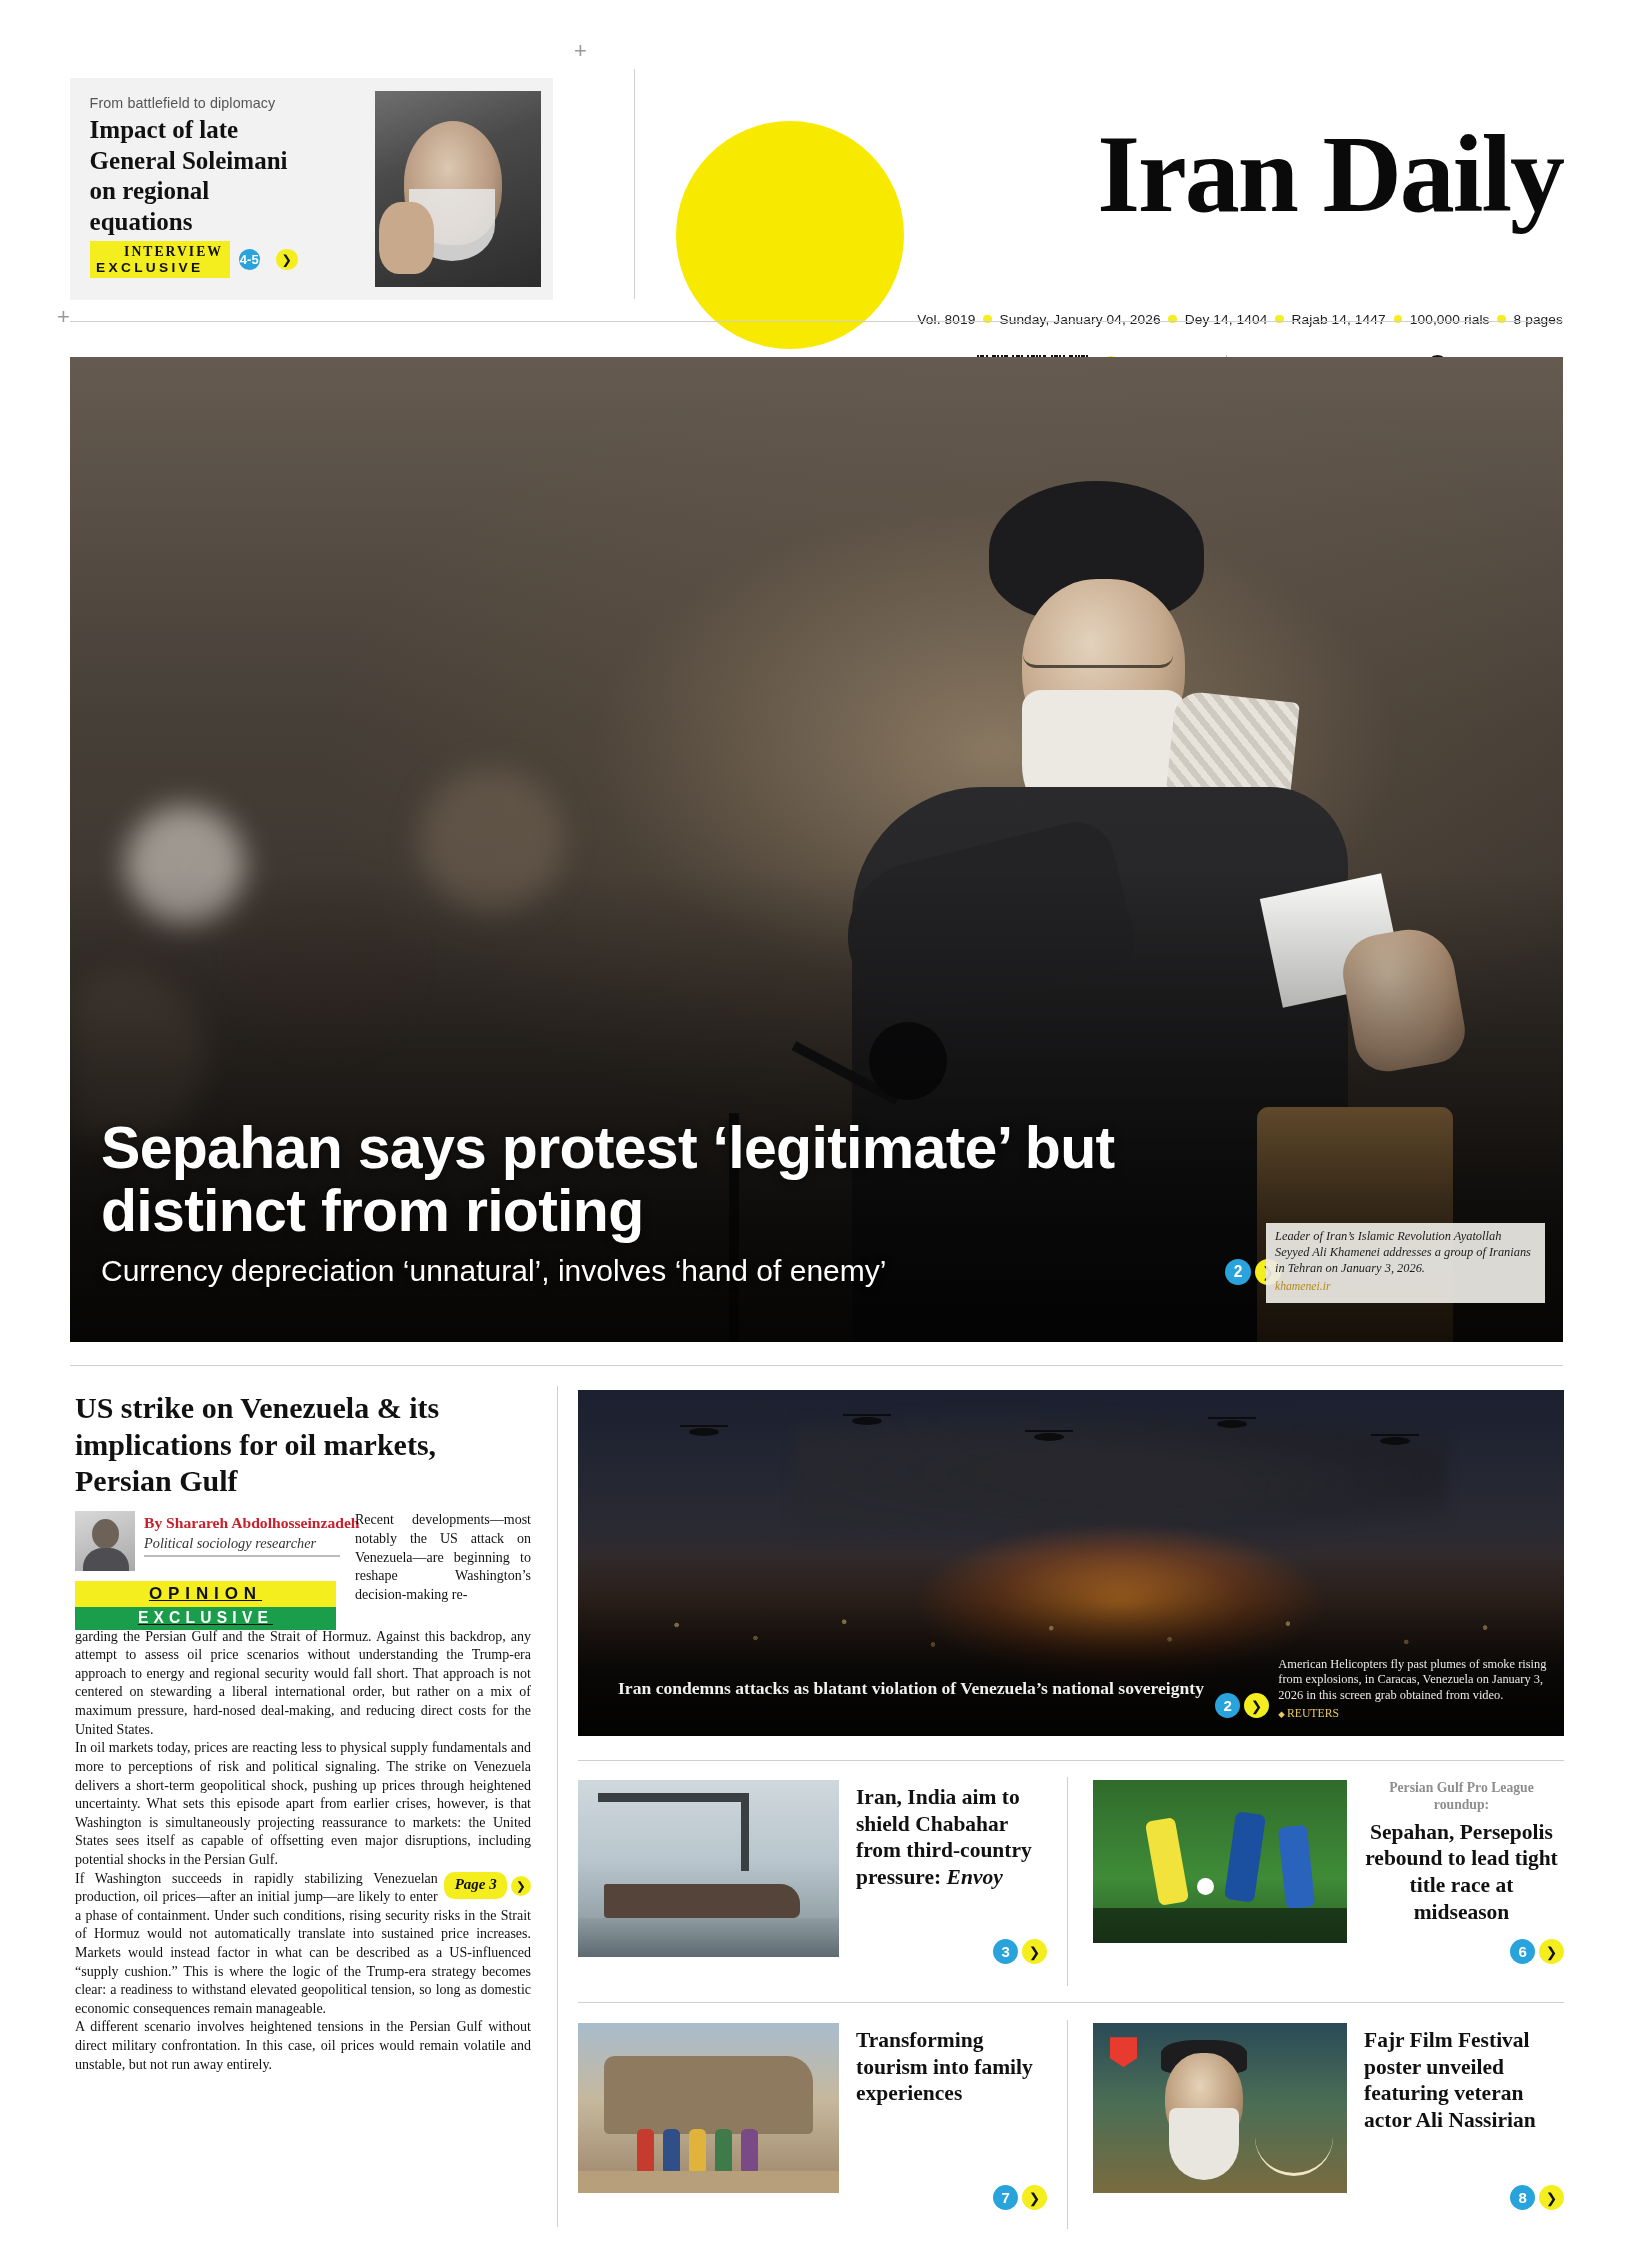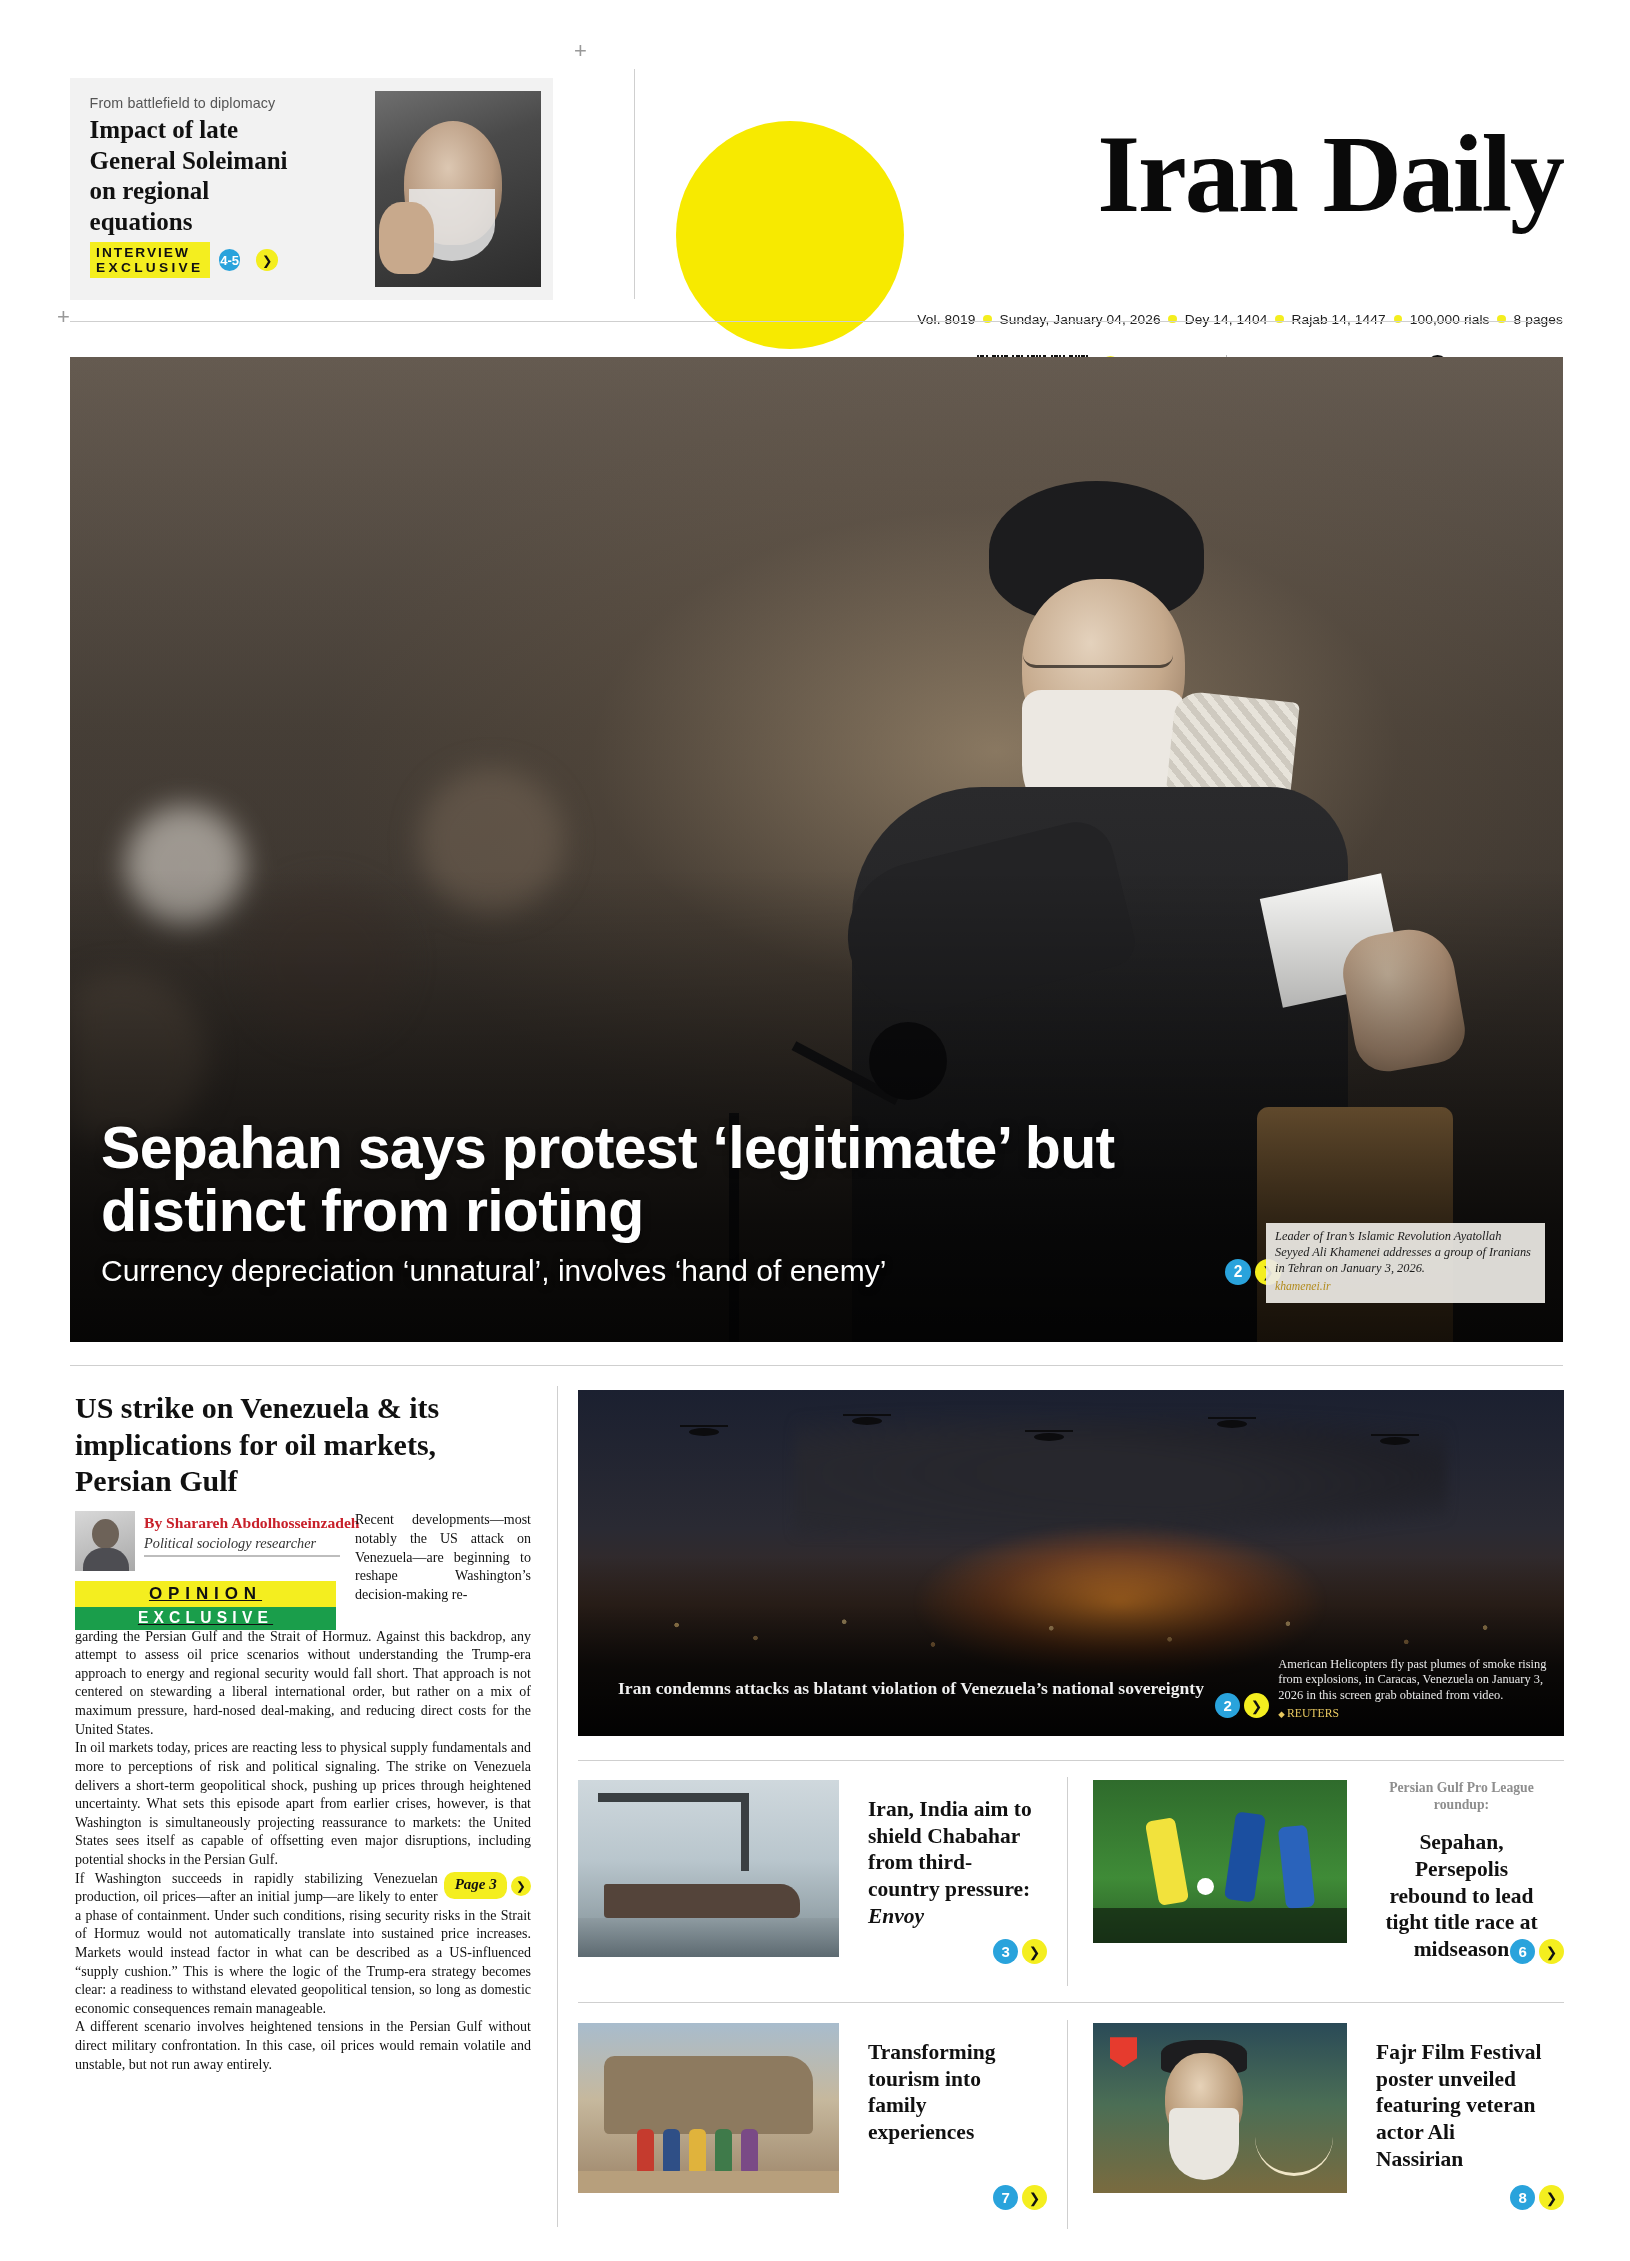--- a/index.html
+++ b/index.html
@@ -109,25 +109,26 @@
     left: 19.6px;
     bottom: 22px;
     display: flex;
     align-items: stretch;
   }
   .badge-interview .lines {
     background: #f4ee1f;
     padding: 2.6px 6.5px 3.3px 6.5px;
   }
   .badge-interview .l1 {
-    font-family: Liberation Sans, sans-serif;
+    font-family: Liberation Serif, serif;
     font-weight: bold;
     font-size: 13.7px;
     letter-spacing: 2px;
     color: #111;
+    margin-left: 28px;
   }
   .badge-interview .l2 {
     font-family: "Liberation Sans", sans-serif;
     font-weight: bold;
     font-size: 13.7px;
     letter-spacing: 3.3px;
     color: #111;
   }
   .pagejump {
     display: inline-flex;
@@ -841,21 +842,21 @@
   }
   .card .kicker {
     font-family: "Liberation Serif", serif;
     font-weight: bold;
     font-size: 13.7px;
     color: #8e8e8e;
     line-height: 1.22;
     margin-bottom: 5.2px;
   }
   .card h3 {
-    margin: 16px;
+    margin: 4px;
     font-family: "Liberation Serif", serif;
     font-weight: bold;
     font-size: 21.5px;
     line-height: 1.24;
     color: #111;
   }
   .card h3 em {
     font-style: italic;
     font-weight: bold;
   }

